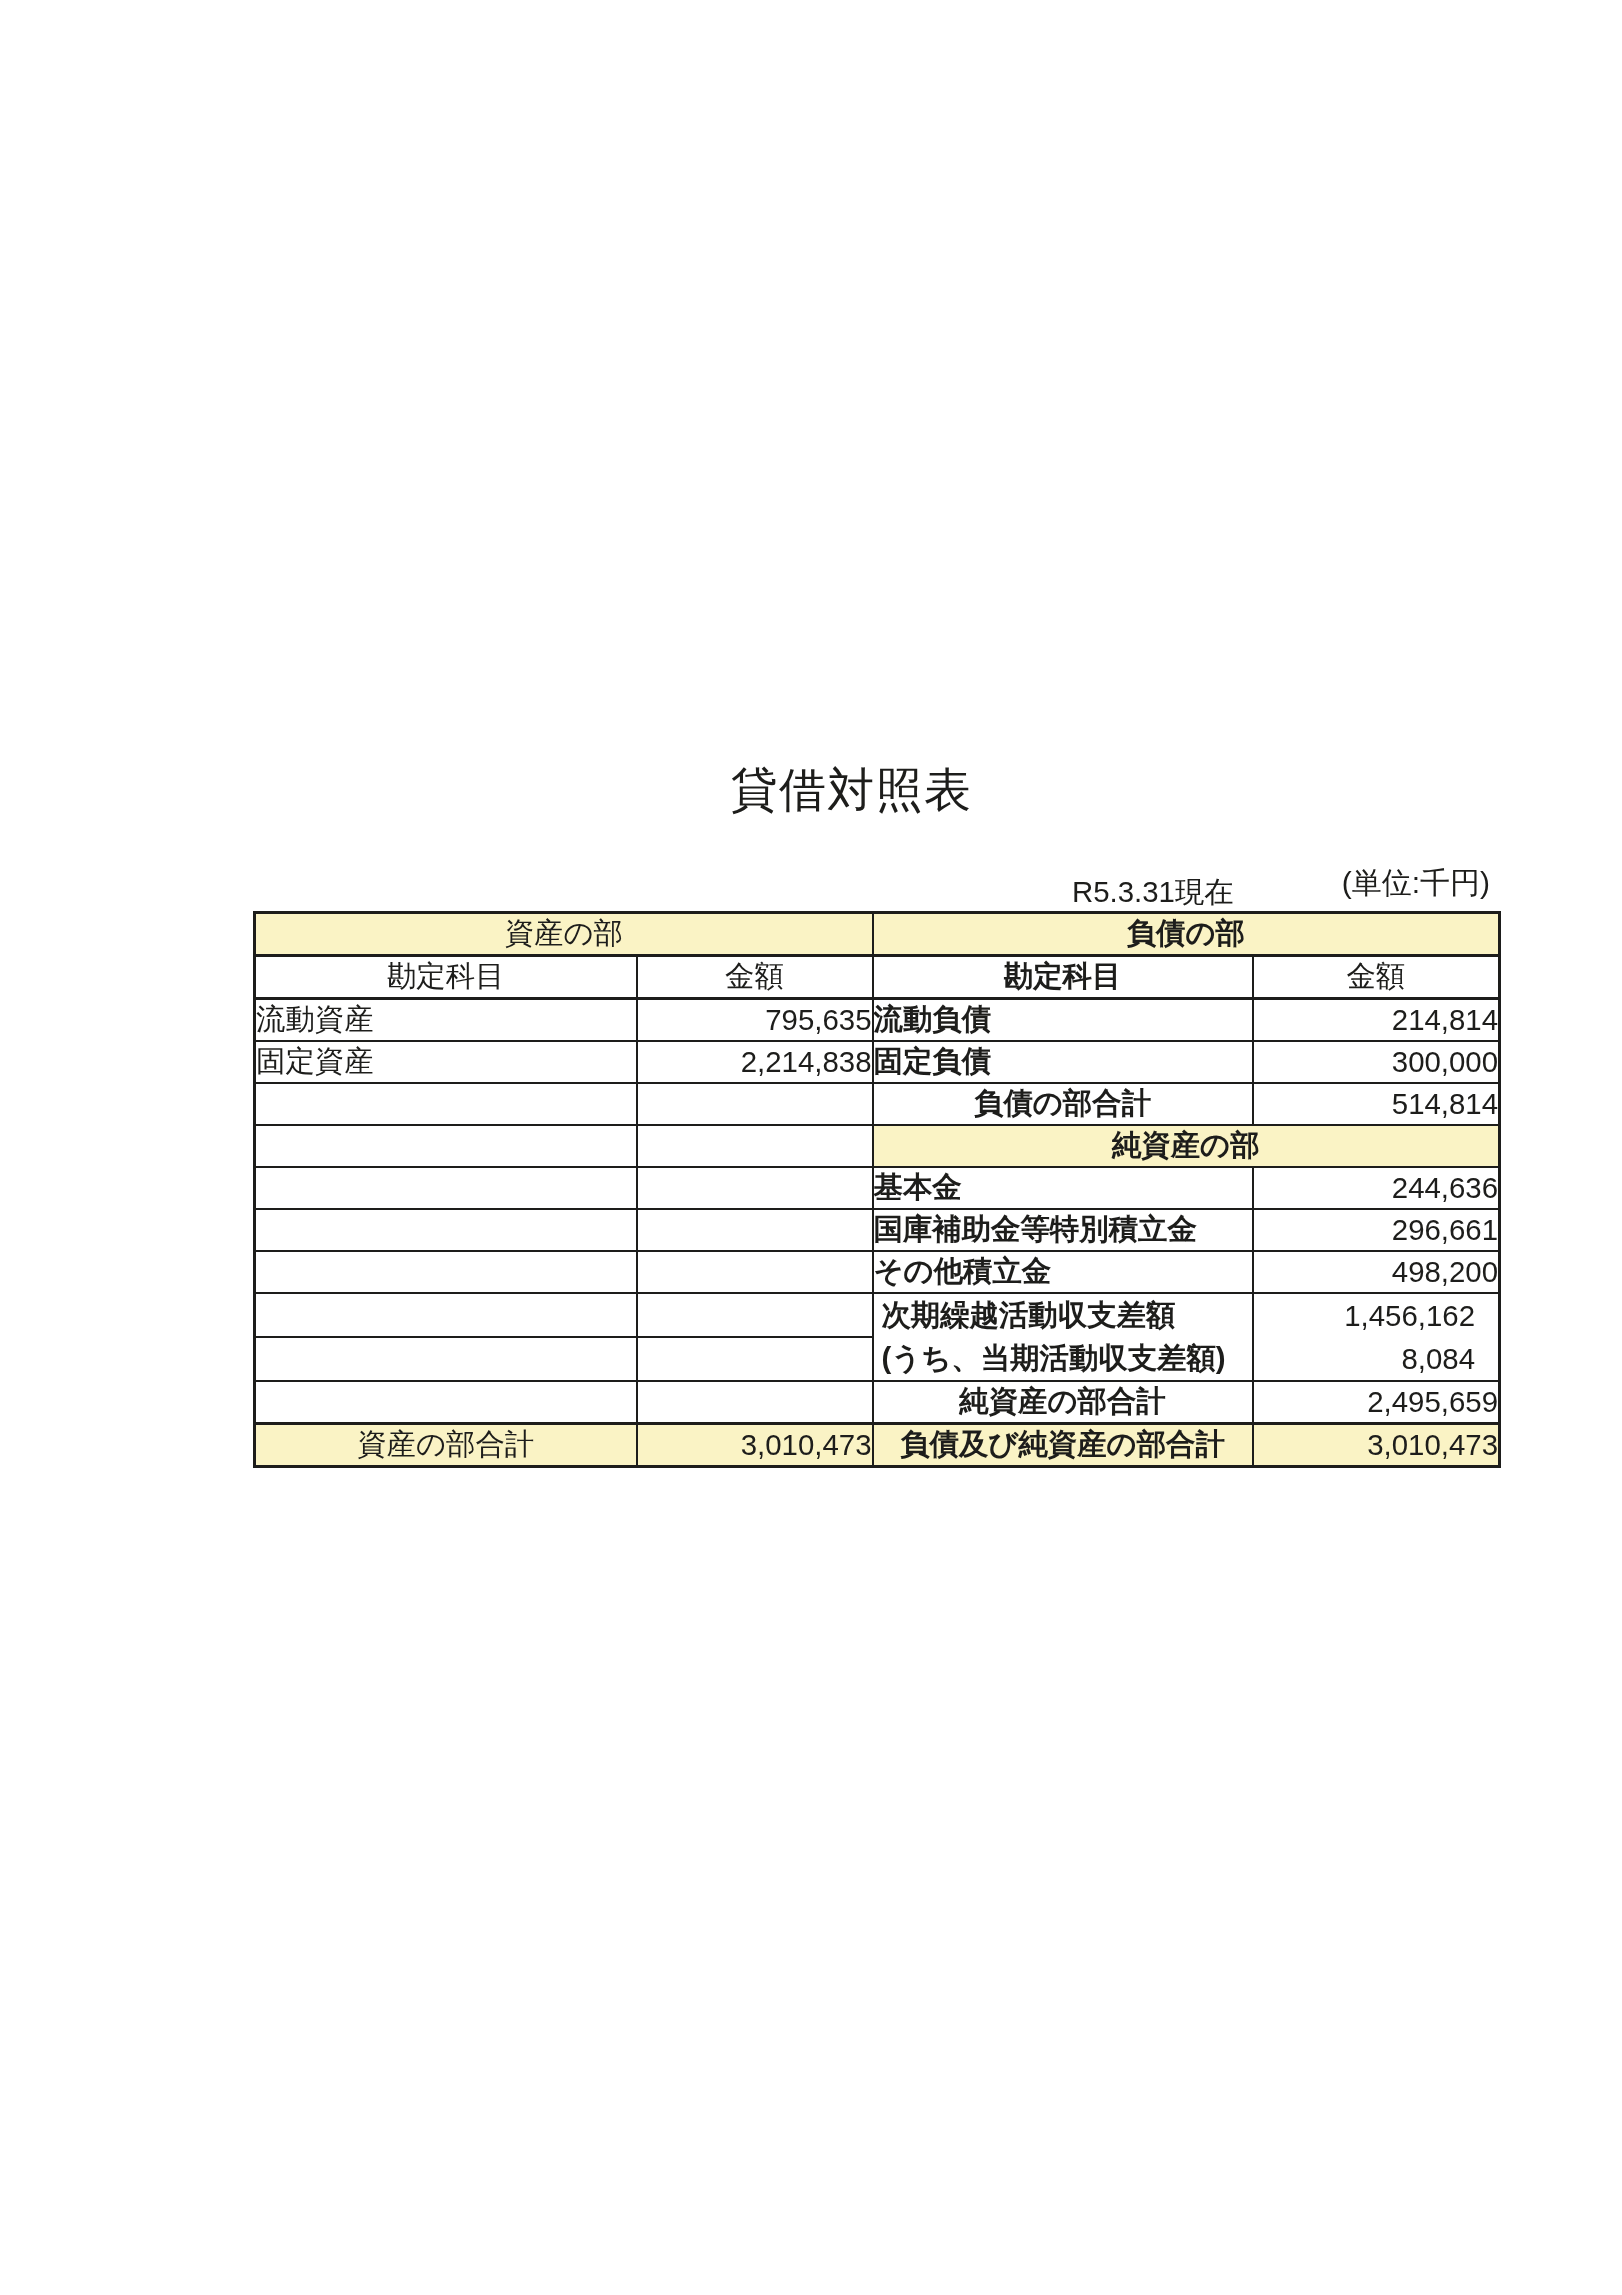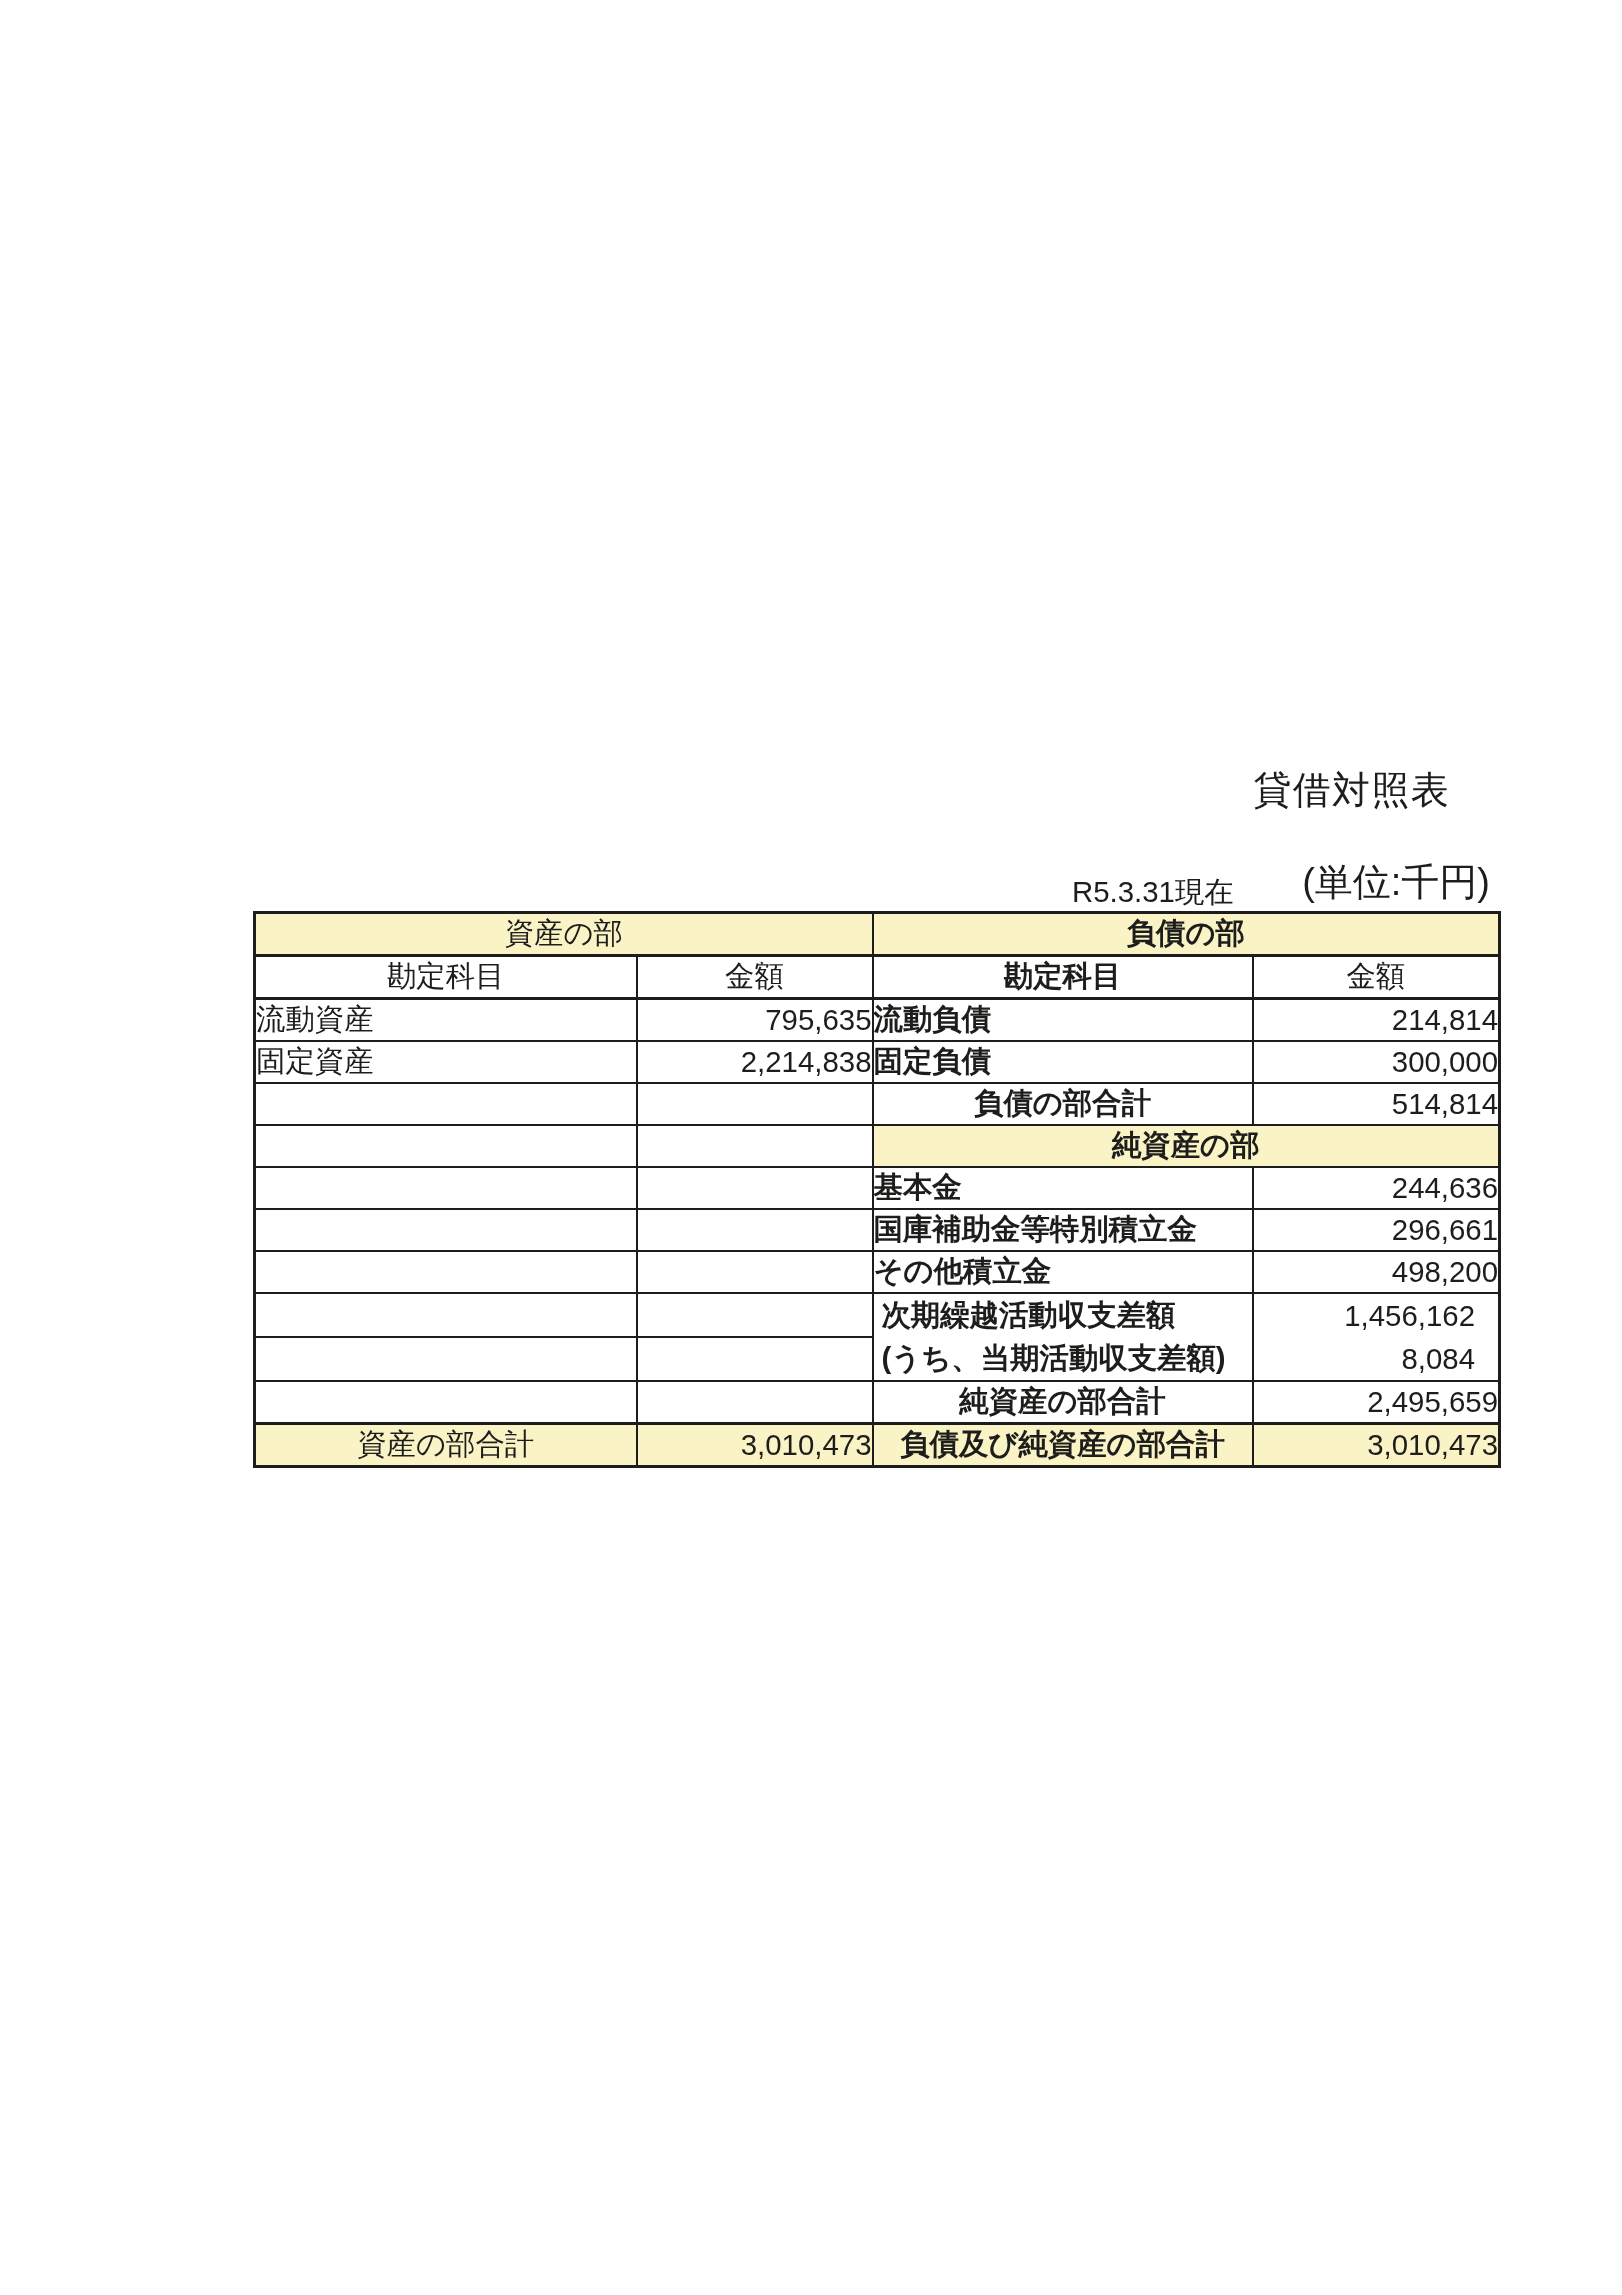--- a/index.html
+++ b/index.html
@@ -14,33 +14,33 @@
     color:var(--ink);
     -webkit-font-smoothing:antialiased;
   }
   .page{position:absolute;inset:0;background:#ffffff;}
 
   .title-block{
     position:absolute;left:253px;top:763px;width:1197px;
     text-align:center;
   }
   .doc-title{
-    font-size:38px;line-height:54px;font-weight:400;
-    letter-spacing:1.3px;margin:0;text-align:right;
+    font-size:47px;line-height:54px;font-weight:400;
+    letter-spacing:1.3px;margin:0;
   }
   .doc-period{
     font-size:30px;line-height:34px;font-weight:400;margin-top:5.2px;
   }
   .as-of{
     position:absolute;left:1072px;top:876px;
     font-size:29.4px;line-height:31px;
   }
   .unit-note{
     position:absolute;right:132px;top:866px;
-    font-size:38px;line-height:33px;
+    font-size:30px;line-height:33px;
   }
 
   table.bs{
     position:absolute;left:253px;top:911px;
     width:1244px;
     border-collapse:collapse;table-layout:fixed;
     border:3.9px solid var(--ink);
     font-size:29.4px;
   }
   table.bs td{

